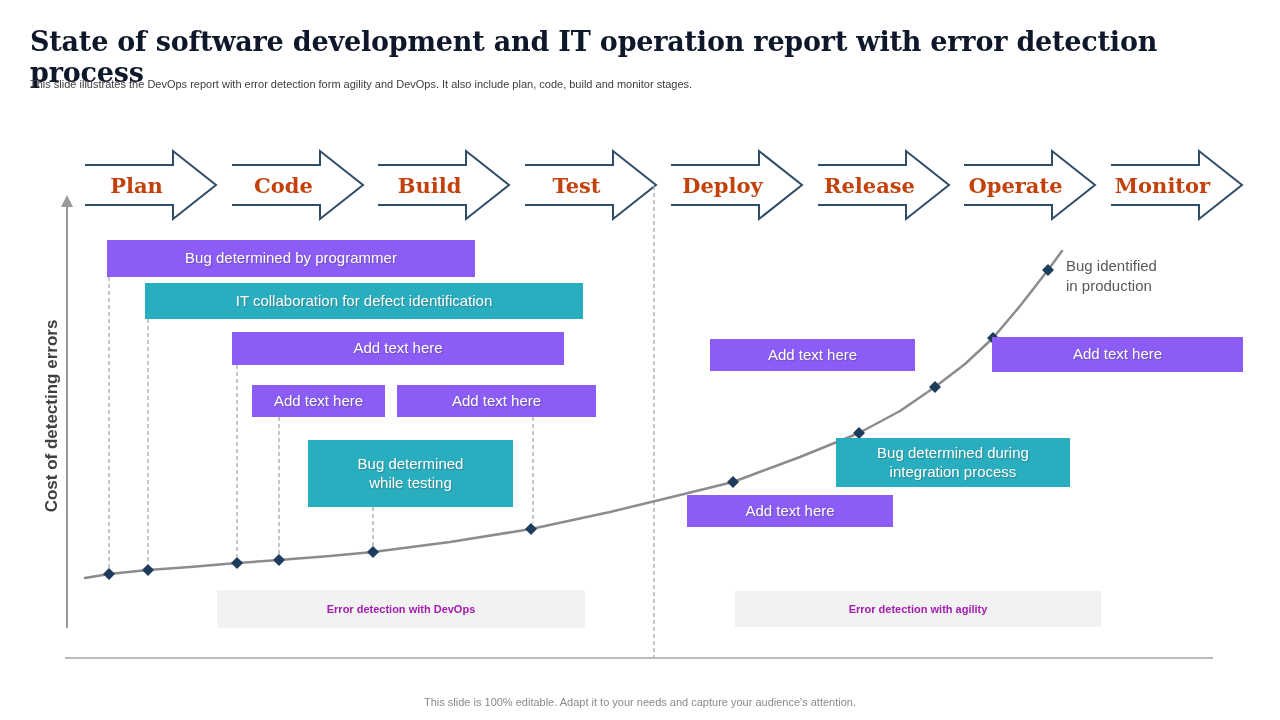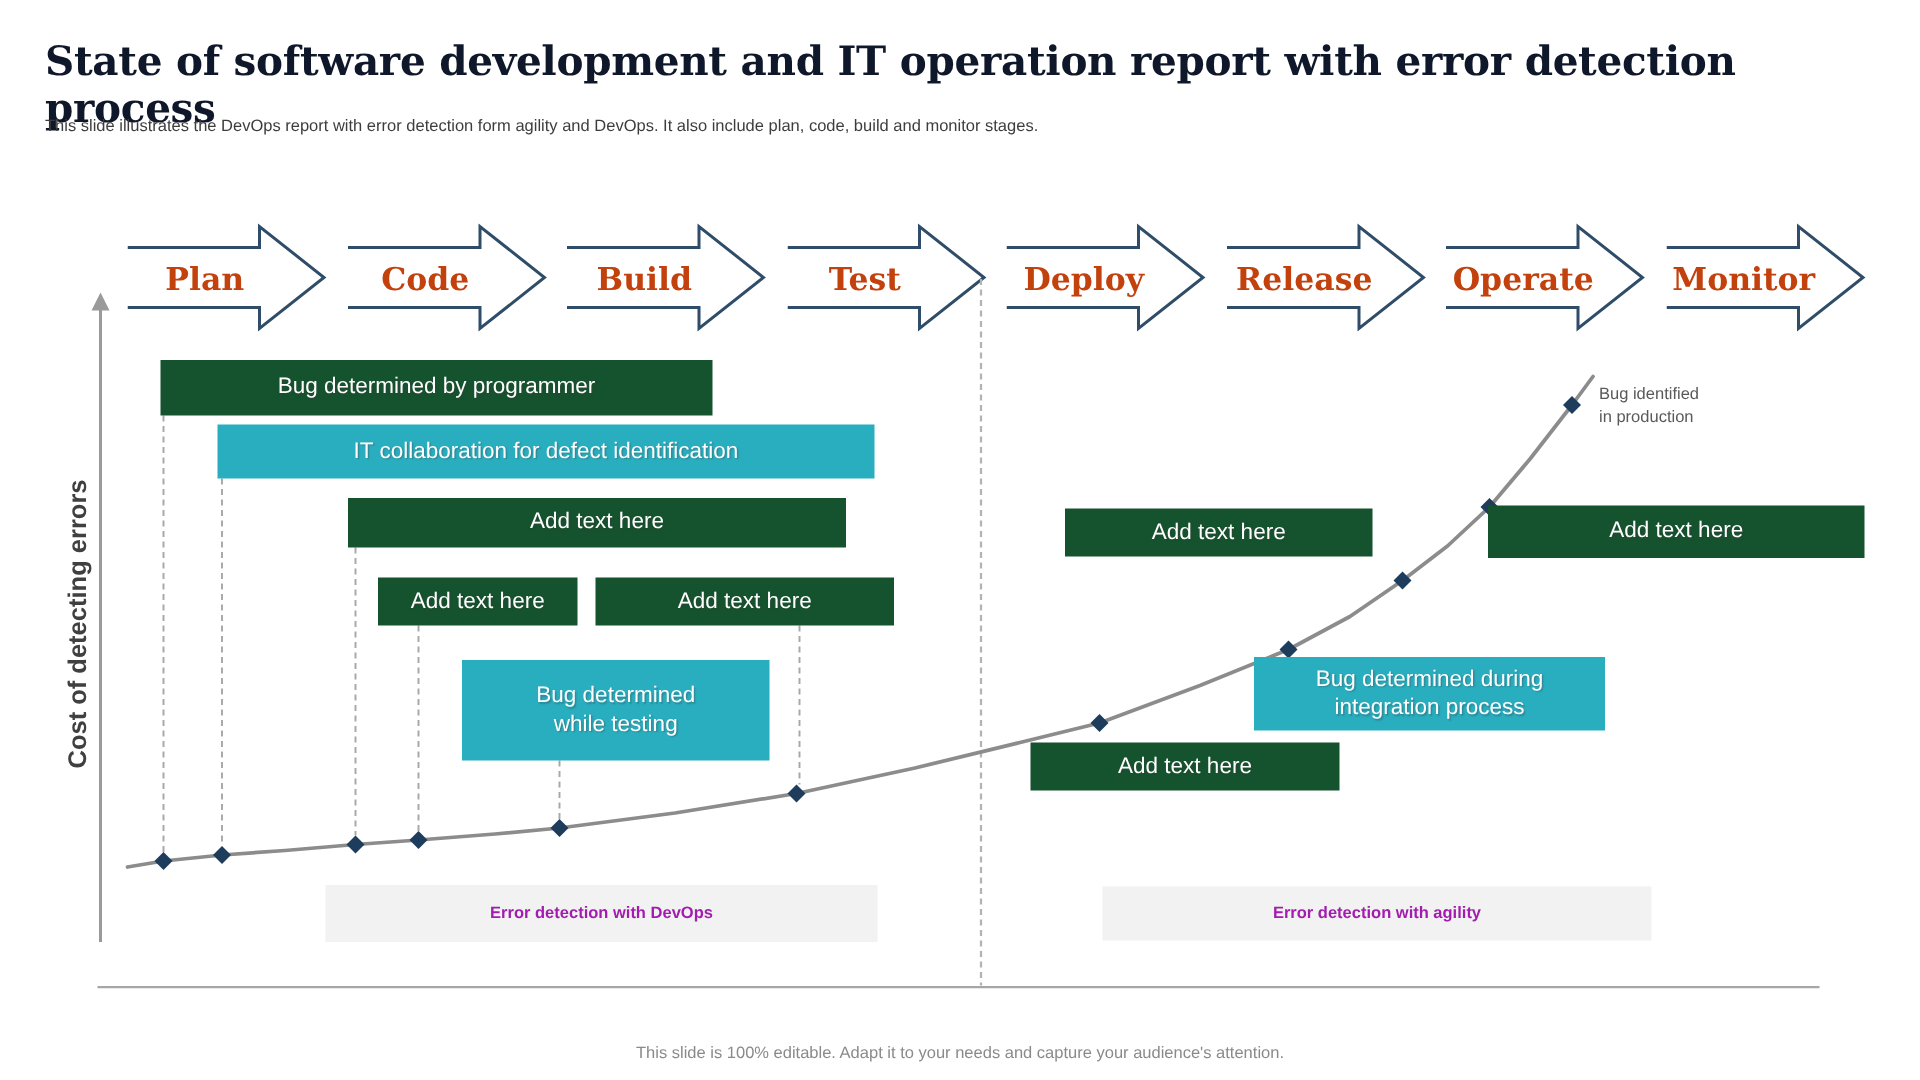--- a/index.html
+++ b/index.html
@@ -20,30 +20,30 @@
               font-family:"DejaVu Serif","Liberation Serif",serif;font-weight:bold;
               font-size:21px;color:#c2410c;}
 
   
   #graph{left:0;top:0;}
 
   
   .box{position:absolute;display:flex;align-items:center;justify-content:center;
        color:#ffffff;font-size:15px;text-align:center;line-height:1.25;
        text-shadow:1px 1px 1px rgba(60,60,60,.35);white-space:pre-line;z-index:3;}
-  .olive{background:#14532d;}
+  .olive{background:#8b5cf6;}
   .teal{background:#29aebf;}
 
   .band{position:absolute;background:#f2f2f2;display:flex;align-items:center;justify-content:center;
         font-weight:bold;font-size:11px;color:#a21caf;z-index:3;}
 
   .yaxis-label{left:-58px;top:406px;width:220px;text-align:center;
                transform:rotate(-90deg);font-weight:bold;font-size:17px;color:#404040;}
 
-  .annotation{left:1066px;top:256px;width:130px;font-size:11px;color:#595959;
+  .annotation{left:1066px;top:256px;width:130px;font-size:15px;color:#595959;
               line-height:1.35;white-space:pre-line;}
 
   .footer{left:0;top:696px;width:1280px;text-align:center;font-size:11px;color:#8a8a8a;}
 </style>
 </head>
 <body>
 
 <div class="abs title">State of software development and IT operation report with error detection process</div>
 <div class="abs subtitle">This slide illustrates the DevOps report with error detection form agility and DevOps. It also include plan, code, build and monitor stages.</div>
 

